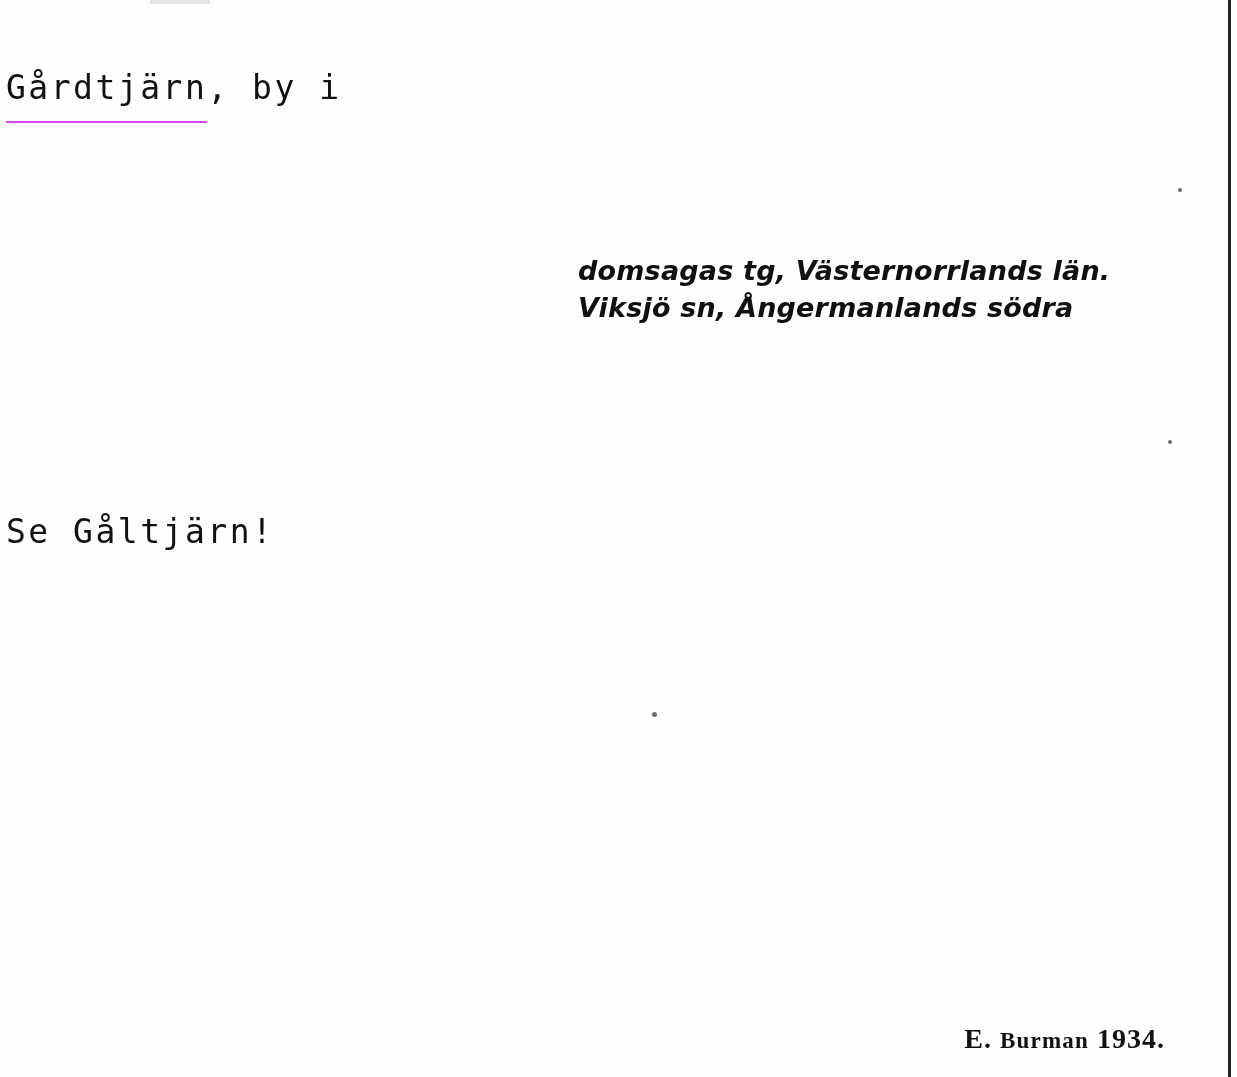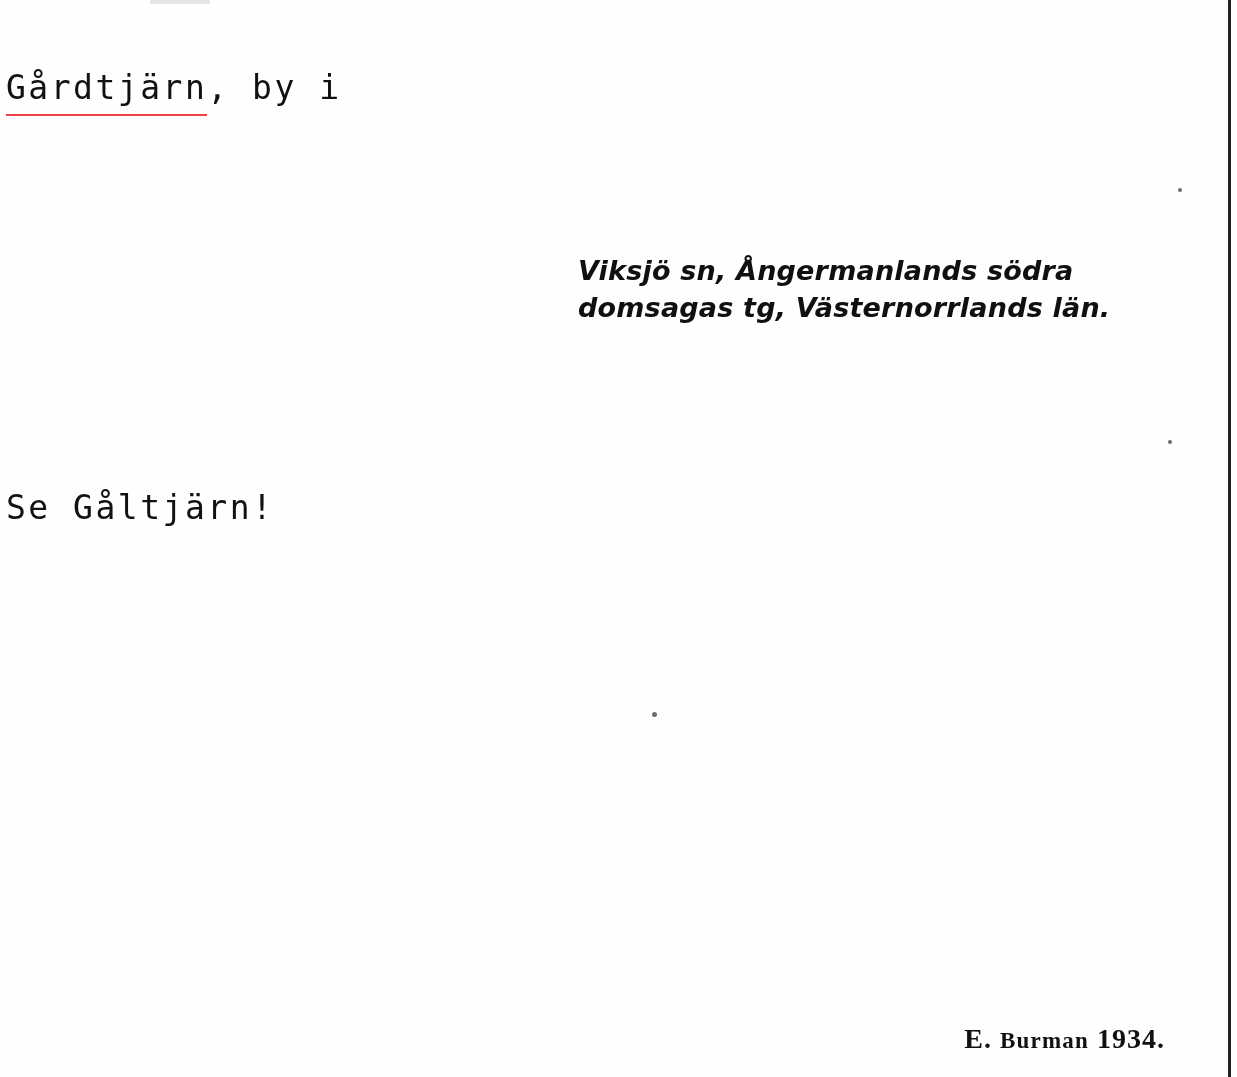--- a/index.html
+++ b/index.html
@@ -52,28 +52,28 @@
     color: #111;
     white-space: pre;
   }
 
   #headword-line {
     position: absolute;
     left: 6px;
     top: 68px;
   }
   #headword {
-    border-bottom: 2px solid #ef4444;
-    padding-bottom: 7px;
+    border-bottom: 2px solid #d946ef;
+    padding-bottom: 14px;
   }
 
   #crossref {
     position: absolute;
     left: 6px;
-    top: 488px;
+    top: 512px;
   }
 
   
   .stamp {
     position: absolute;
     left: 578px;
     top: 252px;
     width: 600px;
     font-family: "DejaVu Sans", sans-serif;
     font-style: italic;
@@ -112,22 +112,22 @@
 </head>
 <body>
 
 <div class="card">
 
   <div class="top-smudge"></div>
 
   <div id="headword-line" class="typed"><span id="headword">Gårdtjärn</span><span>, by i</span></div>
 
   <div class="stamp">
+    <div>domsagas tg, Västernorrlands län.</div>
     <div>Viksjö sn, Ångermanlands södra</div>
-    <div>domsagas tg, Västernorrlands län.</div>
   </div>
 
   <div id="crossref" class="typed">Se Gåltjärn!</div>
 
   <div class="signature"><span>E. </span><span class="sc">Burman</span><span> 1934.</span></div>
 
   <div class="edge-rule"></div>
 
   <div class="speck" style="left:1178px; top:188px; width:4px; height:4px;"></div>
   <div class="speck" style="left:1168px; top:440px; width:4px; height:4px;"></div>

